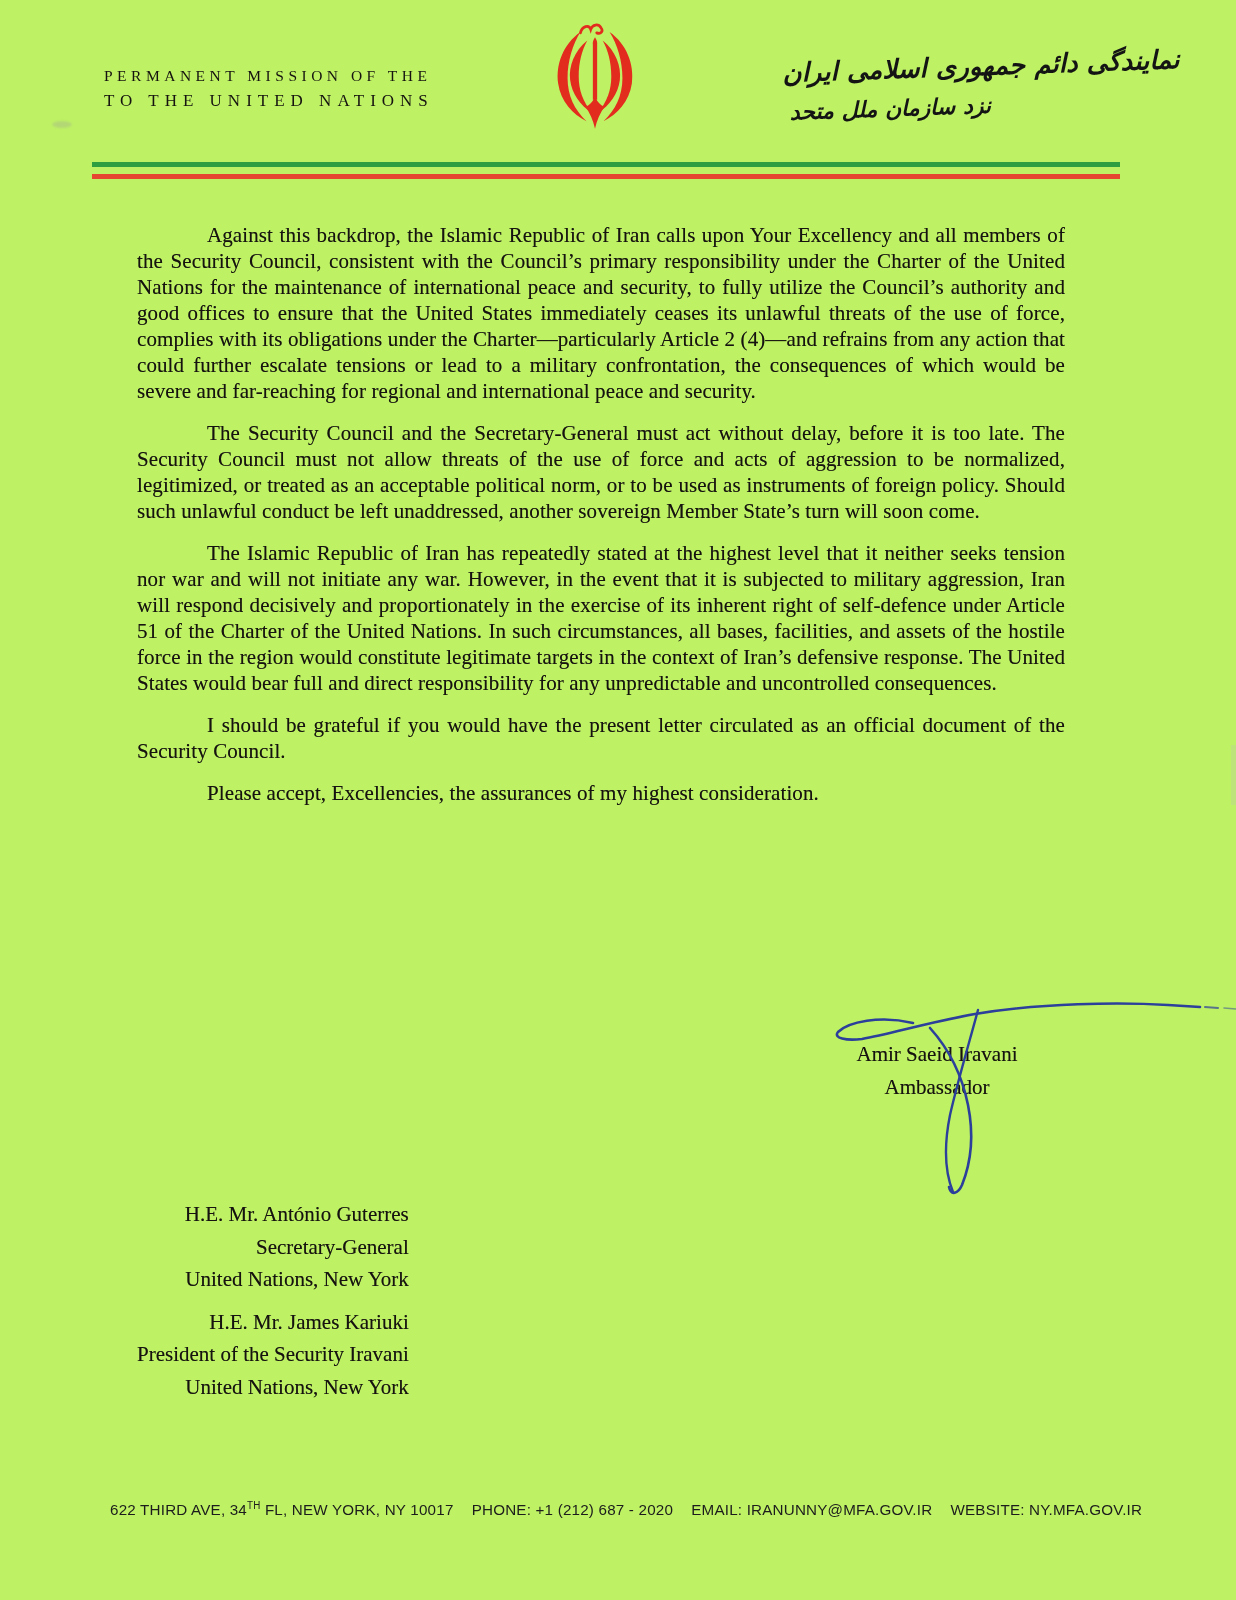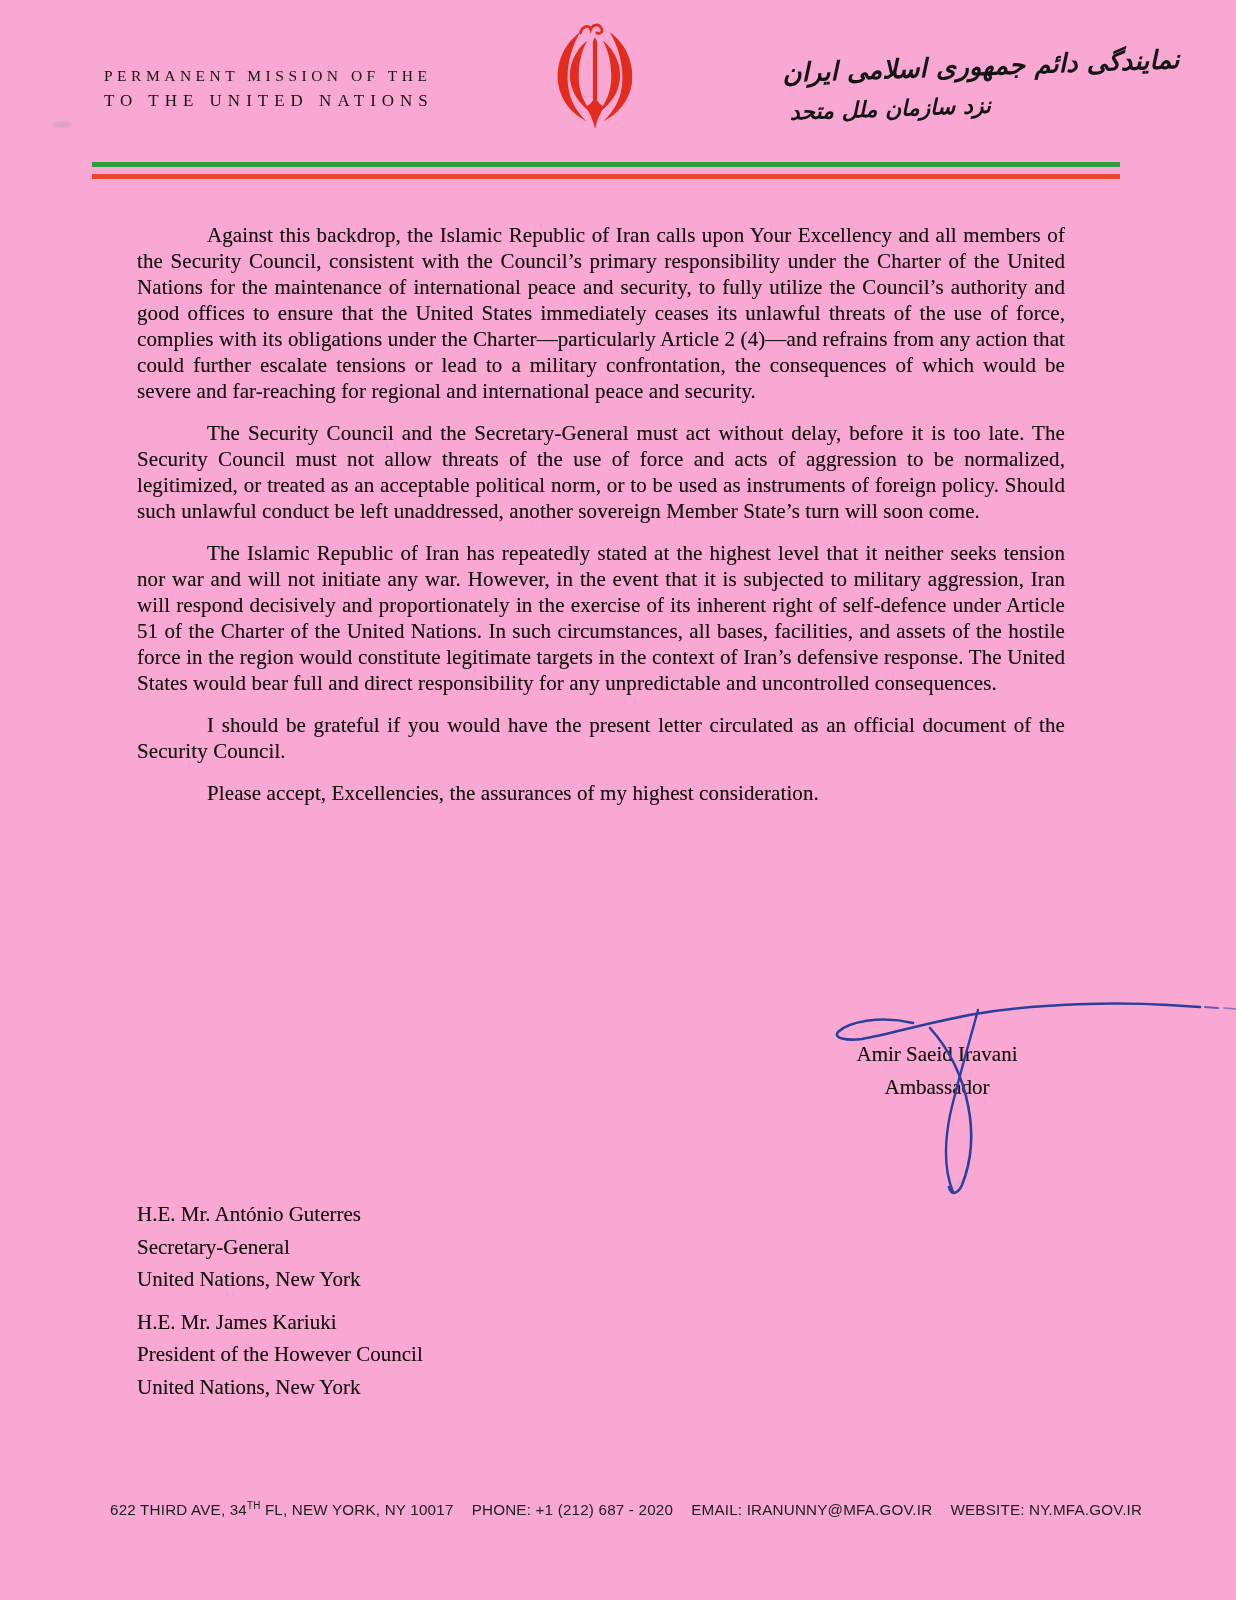--- a/index.html
+++ b/index.html
@@ -1,18 +1,18 @@
 <!DOCTYPE html>
 <html><head>
 <meta charset="utf-8">
 <style>
   html,body { margin:0; padding:0; background:#e9e9e9; }
   .page {
     position:relative; width:1236px; height:1600px; margin:0 auto;
-    background:#f9a8d4; overflow:hidden;
+    background:#bef264; overflow:hidden;
     font-family:"Liberation Serif", serif; color:#15120f;
   }
 
   
   .mission-block { position:absolute; left:104px; top:64px; }
   .mission-line1 { font-size:15.5px; letter-spacing:4.5px; line-height:24px; white-space:nowrap; }
   .mission-line2 { font-size:20px; font-weight:bold; letter-spacing:2.2px; line-height:26px; white-space:nowrap; }
   .mission-line3 { font-size:17px; letter-spacing:6px; line-height:26px; white-space:nowrap; }
 
   .emblem { position:absolute; left:543px; top:20px; width:104px; height:120px; }
@@ -39,21 +39,21 @@
 
   
   .sign-block {
     position:absolute; left:787px; top:1038px; width:300px; text-align:center;
     font-size:21px; line-height:32.5px; text-shadow:0 0 0.5px rgba(20,18,15,0.45);
   }
   .signature-svg { position:absolute; left:0; top:0; width:1236px; height:1600px; pointer-events:none; }
 
   
   .addressees { position:absolute; left:137px; top:1198px; font-size:21px; line-height:32.6px; }
-  .addressee-block { margin-bottom:10px; }
+  .addressee-block { margin-bottom:10px;text-align:right; }
   .addressee-block div { text-shadow:0 0 0.5px rgba(20,18,15,0.45); }
 
   
   .footer-line {
     position:absolute; left:110px; top:1500px; white-space:nowrap;
     font-family:"Liberation Sans", sans-serif; font-size:15.5px; letter-spacing:0.2px;
     color:#1c1c1c; transform:scaleX(0.98); transform-origin:left center;
   }
   .footer-line sup { font-size:10px; vertical-align:super; }
   .footer-seg { margin-left:14px; }
@@ -137,21 +137,21 @@
   </svg>
 
   <div class="addressees">
     <div class="addressee-block">
       <div>H.E. Mr. António Guterres</div>
       <div>Secretary-General</div>
       <div>United Nations, New York</div>
     </div>
     <div class="addressee-block">
       <div>H.E. Mr. James Kariuki</div>
-      <div>President of the However Council</div>
+      <div>President of the Security Iravani</div>
       <div>United Nations, New York</div>
     </div>
   </div>
 
   <div class="footer-line">
     <span class="footer-seg"><span>622 THIRD AVE, 34</span><sup>TH</sup><span> FL, NEW YORK, NY 10017</span></span>
     <span class="footer-seg">PHONE: +1 (212) 687 - 2020</span>
     <span class="footer-seg">EMAIL: IRANUNNY@MFA.GOV.IR</span>
     <span class="footer-seg">WEBSITE: NY.MFA.GOV.IR</span>
   </div>

